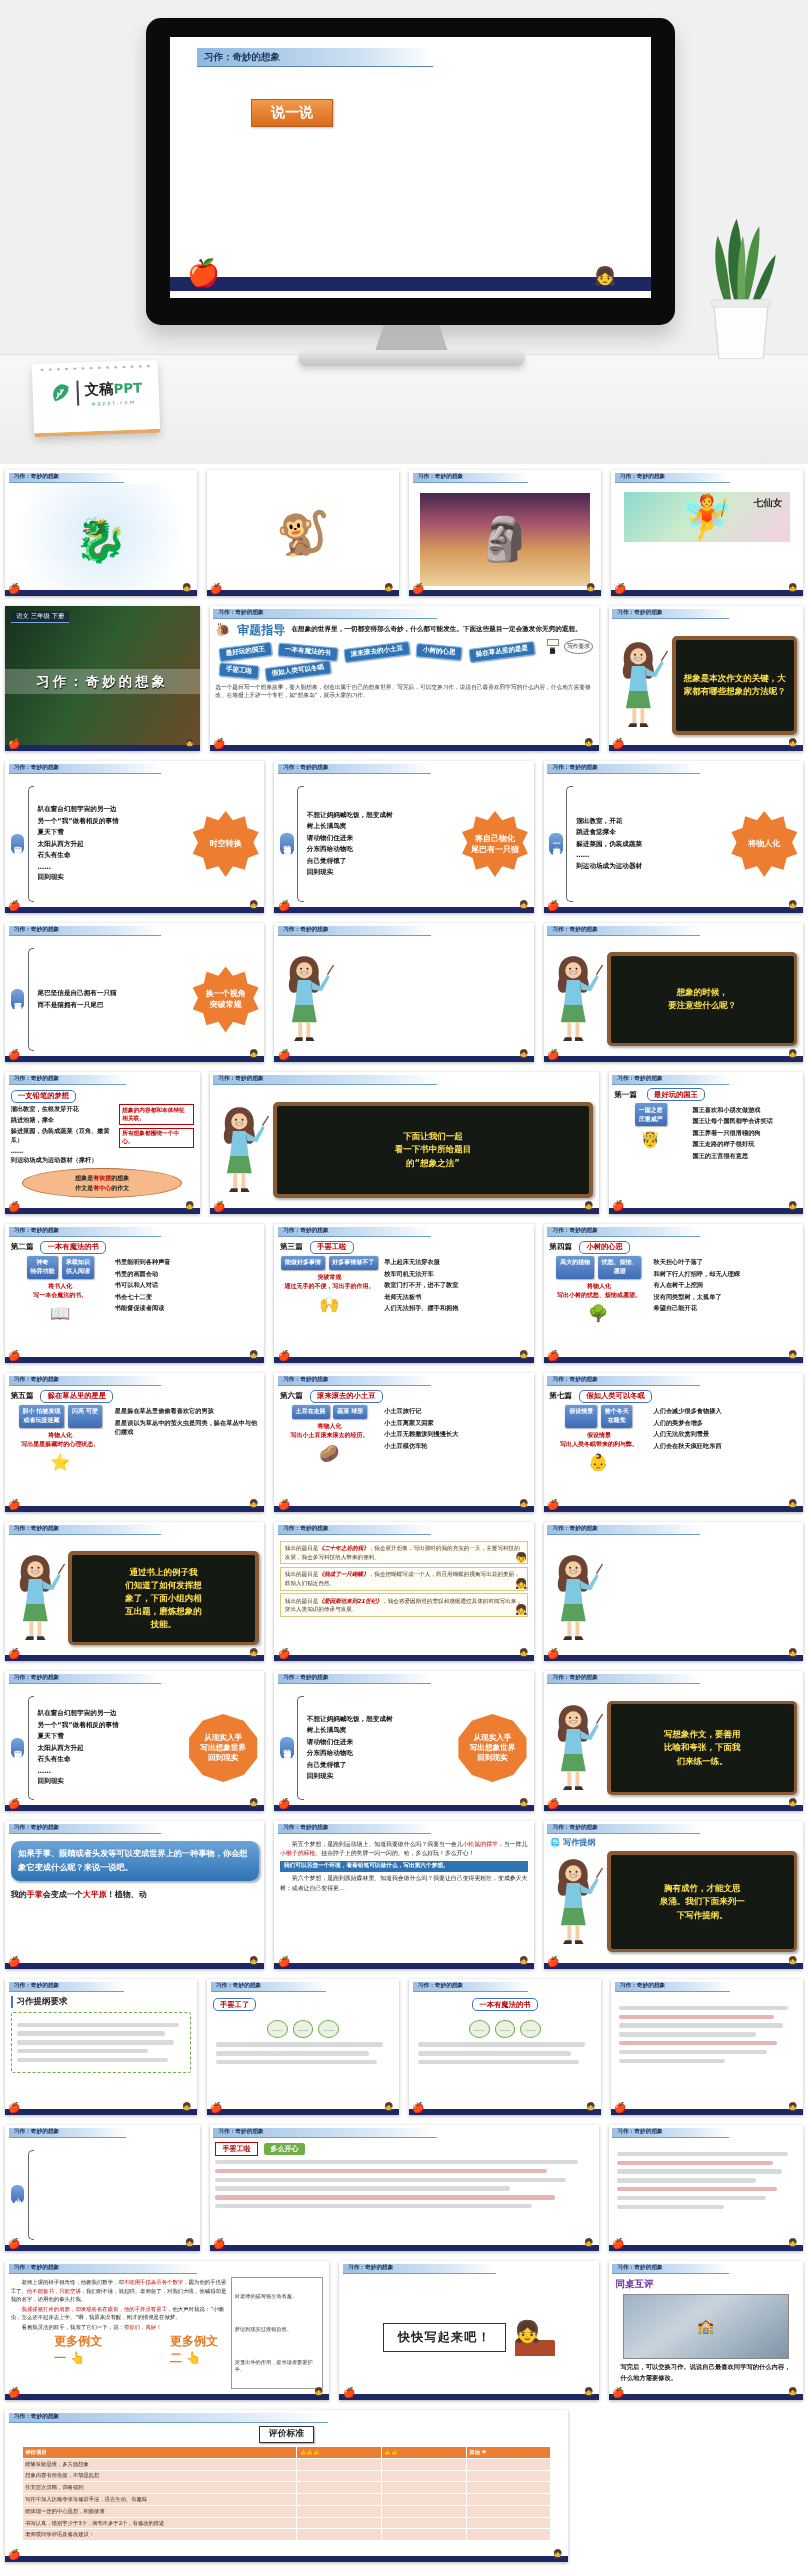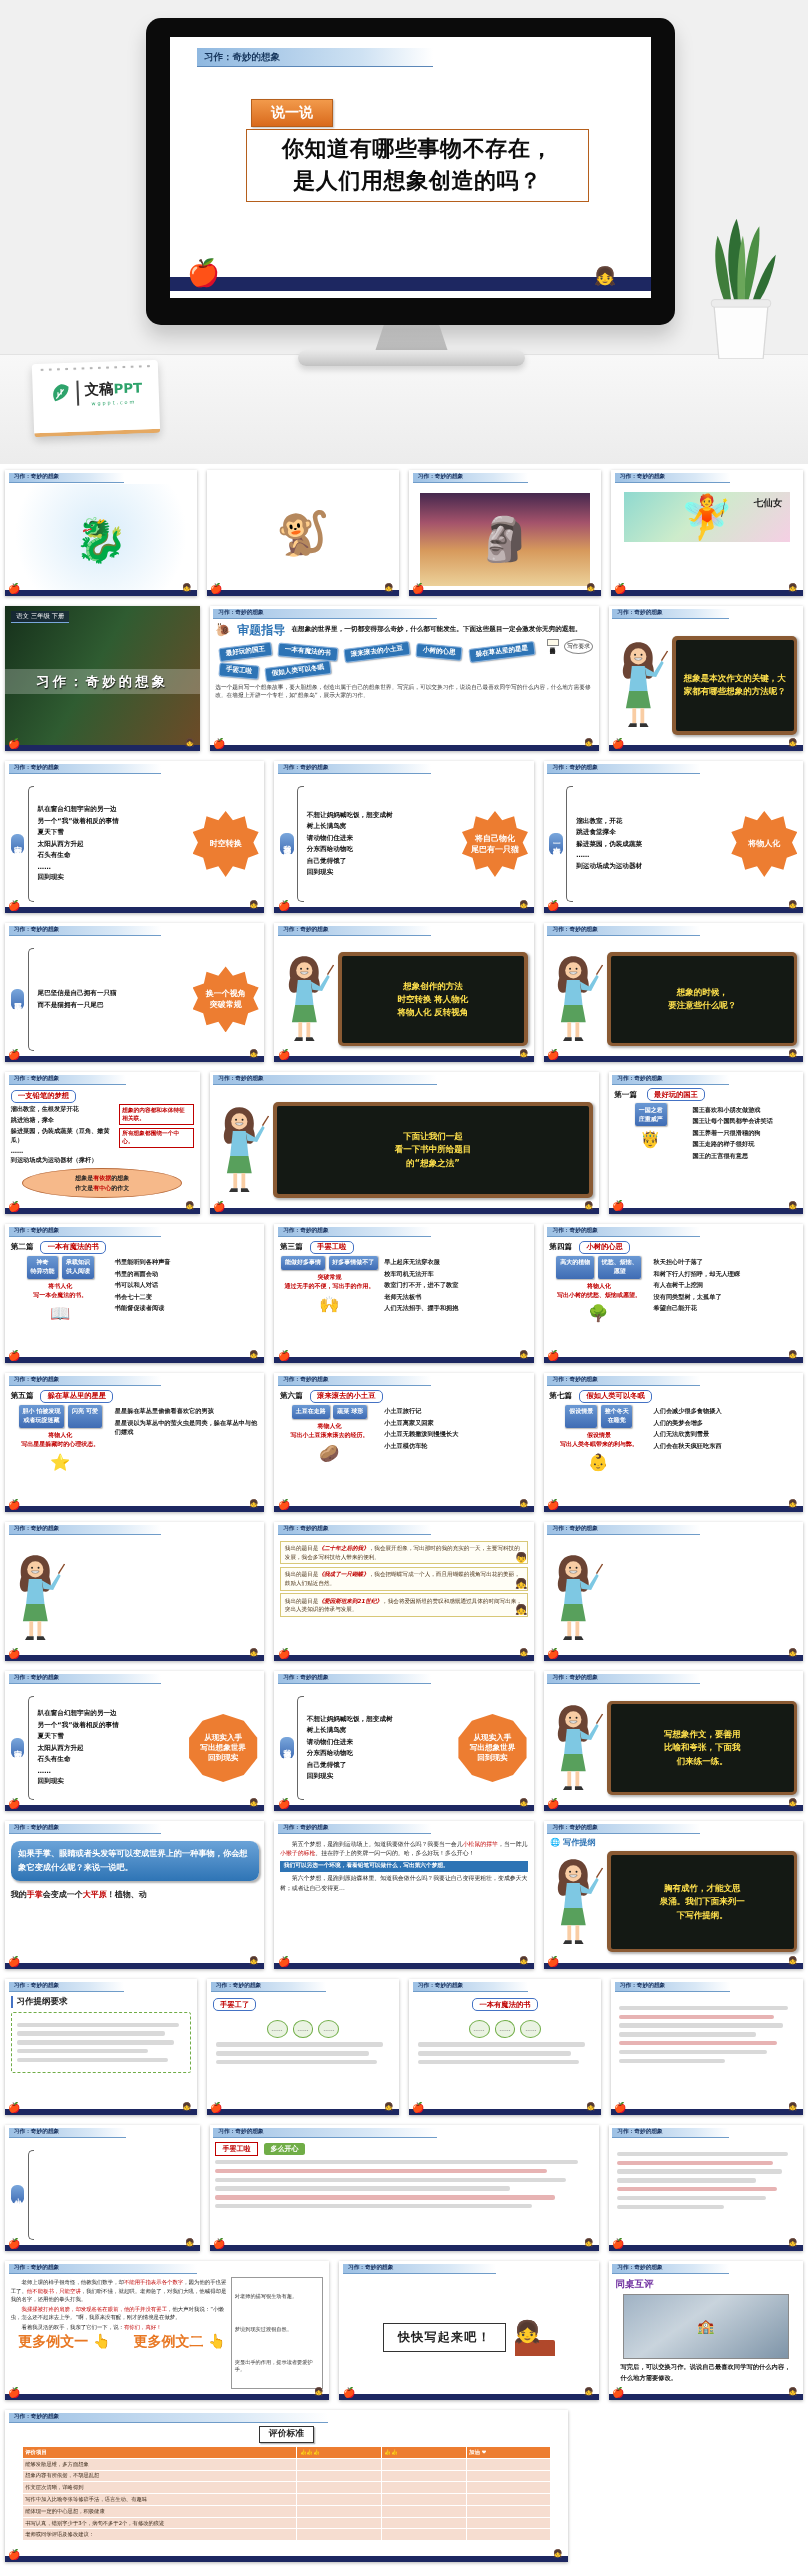--- a/index.html
+++ b/index.html
@@ -132,21 +132,21 @@
   .rv-top{display:flex;gap:6.3px;align-items:center;margin:1.3px 0 2.5px 0;}
   .rv-red{border:1.3px solid #c00000;color:#c00000;font-weight:800;font-size:7px;padding:0.6px 6.3px;background:#fff;}
   .rv-green{background:#70ad47;color:#fff;font-weight:800;font-size:7px;padding:1.3px 6.3px;border-radius:2.5px;}
   
   .an-flex{display:flex;height:calc(100% - 8.8px);gap:3.8px;}
   .an-main{flex:1;min-width:0;}
   .an-main p{font-family:"DejaVu Serif","Liberation Serif",serif;font-size:5.4px;line-height:1.55;margin:1.3px 0;text-indent:2em;}
   .an-notes{width:27%;border:0.6px solid #999;padding:1.9px 3.2px;display:flex;flex-direction:column;justify-content:space-around;}
   .an-notes div{font-size:5.2px;color:#333;line-height:1.4;}
   .an-links{display:flex;gap:23px;margin-top:1.3px;padding-left:7.6px;}
-  .an-links span{color:#e87722;font-size:14px;font-weight:800;}
+  .an-links span{color:#e87722;font-size:12px;font-weight:800;margin-left:36px;}
   
   .ban-box{border:0.9px solid #333;background:#fff;font-size:12px;font-weight:800;padding:5px 14px;letter-spacing:1.3px;}
   .ban-wrap{display:flex;align-items:center;justify-content:center;gap:8.8px;height:100%;}
   .ban-girl{font-size:21.5px;position:relative;}
   .ban-desk{width:40px;height:16.4px;background:#b0482b;border-radius:1.9px 1.9px 0 0;margin:-3.8px auto 0 auto;}
   .peer-title{font-size:9.5px;font-weight:800;color:#7030a0;margin:1.3px 0 2.5px 1.3px;}
   .peer-photo{height:52%;margin:0 8.8px;background:linear-gradient(145deg,#9fb2c4 0%,#c9d4dd 40%,#7e94a8 100%);
               border:0.6px solid #8a8a8a;display:flex;align-items:center;justify-content:center;font-size:14px;}
   .peer-cap{font-family:"DejaVu Serif","Liberation Serif",serif;font-size:6.3px;line-height:1.7;margin:3.8px 6.3px 0 6.3px;font-weight:bold;}
   .rb-title{display:inline-block;border:0.9px solid #333;box-shadow:1.3px 1.3px 0 #bbb;font-size:8.8px;font-weight:800;padding:1.3px 8.8px;margin:0 auto 3.2px auto;}
@@ -163,24 +163,20 @@
 <div class="top">
   <div class="desk"></div>
 
   <div class="neck"></div>
   <div class="base"></div>
 
   <div class="monitor">
     <div class="screen">
       <div class="s-header">习作：奇妙的想象</div>
       <div class="s-tab">说一说</div>
-      <div class="s-box">
-        <div>你知道有哪些事物不存在，</div>
-        <div>是人们用想象创造的吗？</div>
-      </div>
       <div class="s-foot"></div>
       <div class="s-apple">🍎</div>
       <div class="s-girl">👧</div>
     </div>
   </div>
 
   <div class="plant">
     <svg width="120" height="158" viewBox="0 0 190 250">
       <path d="M85 160 C70 110 72 60 88 28 C98 60 98 115 95 160 Z" fill="#2f6e34"></path>
       <path d="M100 160 C100 105 108 62 124 40 C126 80 116 125 106 160 Z" fill="#4c8f45"></path>
@@ -450,25 +446,20 @@
                 <circle cx="51" cy="29" r="1.8" fill="#222"></circle>
  <path d="M33 50 L57 50 L62 96 L28 96 Z" fill="#7ec8e3"></path>
  <path d="M57 52 L74 62 L88 40 L92 44 L78 70 L60 68 Z" fill="#7ec8e3"></path>
  <line x1="88" y1="40" x2="99" y2="22" stroke="#8a4b2a" stroke-width="2.5"></line>
  <path d="M28 96 L62 96 L68 128 L22 128 Z" fill="#58a05c"></path>
  <rect x="34" y="128" width="7" height="28" fill="#f9cda4"></rect>
                 <rect x="49" y="128" width="7" height="28" fill="#f9cda4"></rect>
  <path d="M30 156 L42 156 L42 163 L26 163 Z" fill="#333"></path>
                 <path d="M48 156 L60 156 L64 163 L48 163 Z" fill="#333"></path>
               </svg>
-              <div class="board">
-                <div class="board-in" style="font-size:8.5px">想象创作的方法
-时空转换  将人物化
-将物人化  反转视角</div>
-              </div>
             </div>
           </div>
         <div class="cfoot"></div>
         <div class="apple">🍎</div>
         <div class="girl">👧</div>
       </div>
       </div>
       <div class="cellwrap" style="flex-grow: 4;">
         <div class="card">
         <div class="chead">习作：奇妙的想象</div>
@@ -788,20 +779,27 @@
                 <circle cx="51" cy="29" r="1.8" fill="#222"></circle>
  <path d="M33 50 L57 50 L62 96 L28 96 Z" fill="#7ec8e3"></path>
  <path d="M57 52 L74 62 L88 40 L92 44 L78 70 L60 68 Z" fill="#7ec8e3"></path>
  <line x1="88" y1="40" x2="99" y2="22" stroke="#8a4b2a" stroke-width="2.5"></line>
  <path d="M28 96 L62 96 L68 128 L22 128 Z" fill="#58a05c"></path>
  <rect x="34" y="128" width="7" height="28" fill="#f9cda4"></rect>
                 <rect x="49" y="128" width="7" height="28" fill="#f9cda4"></rect>
  <path d="M30 156 L42 156 L42 163 L26 163 Z" fill="#333"></path>
                 <path d="M48 156 L60 156 L64 163 L48 163 Z" fill="#333"></path>
               </svg>
+              <div class="board">
+                <div class="board-in" style="font-size:8.5px">通过书上的例子我
+们知道了如何发挥想
+象了，下面小组内相
+互出题，磨炼想象的
+技能。</div>
+              </div>
             </div>
           </div>
         <div class="cfoot"></div>
         <div class="apple">🍎</div>
         <div class="girl">👧</div>
       </div>
       </div>
       <div class="cellwrap" style="flex-grow: 4;">
         <div class="card">
         <div class="chead">习作：奇妙的想象</div>

